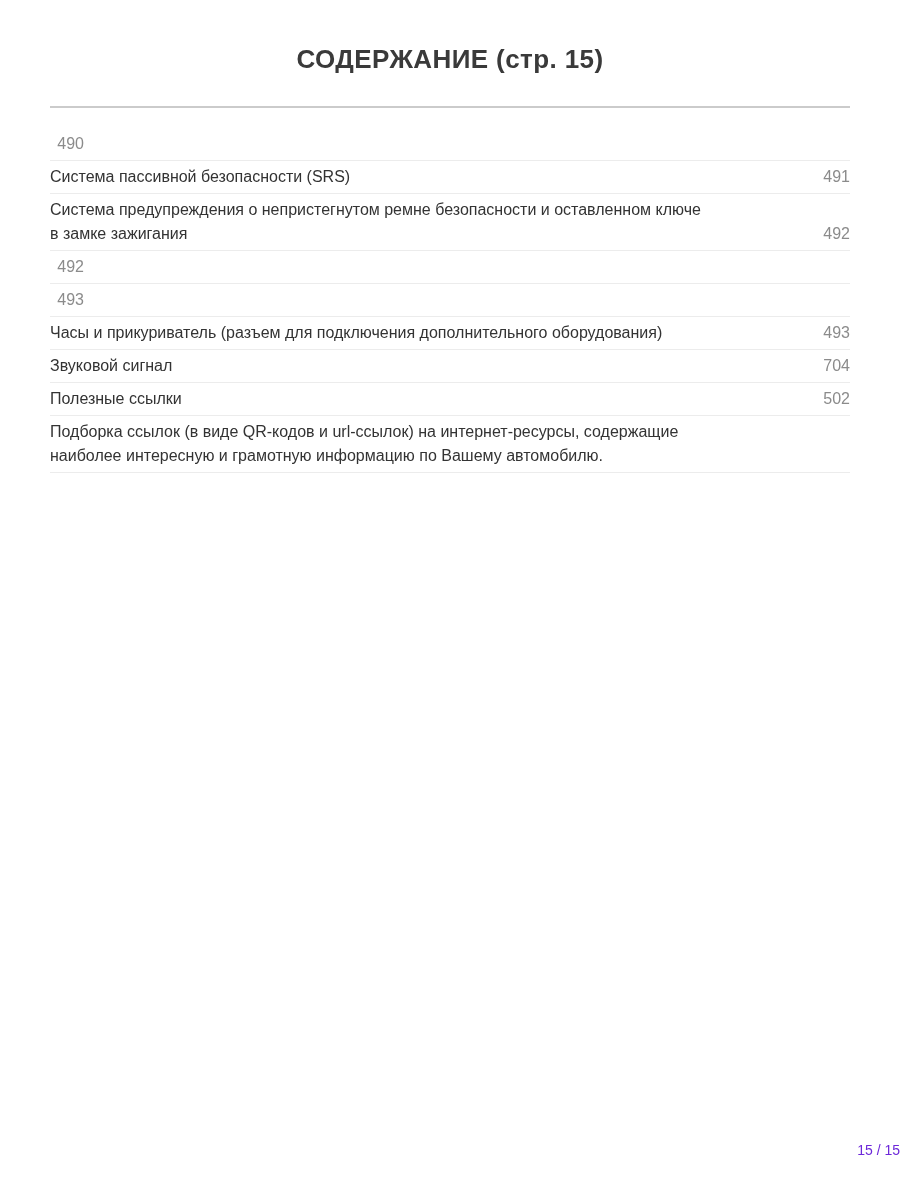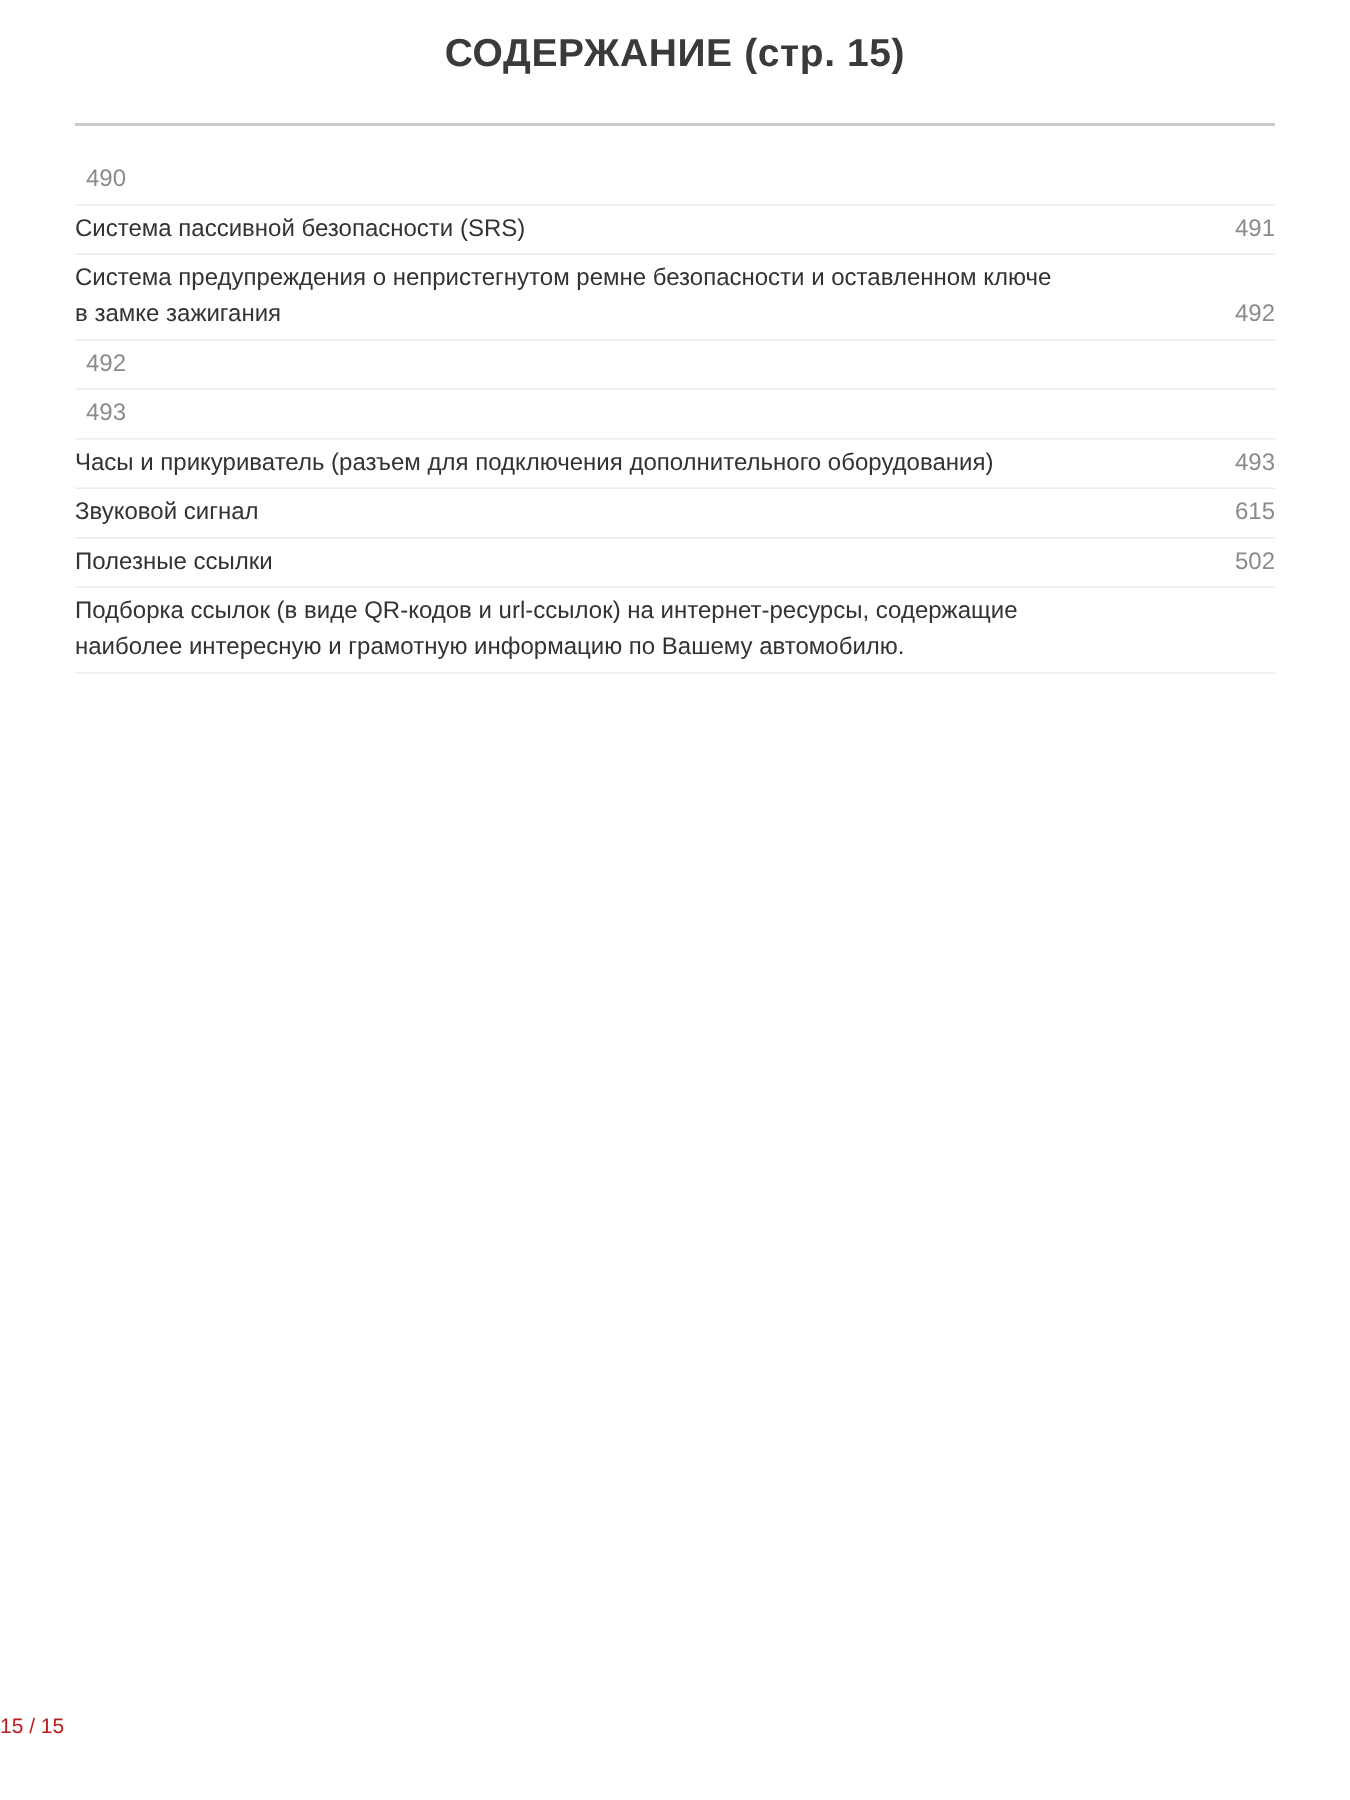--- a/index.html
+++ b/index.html
@@ -5,21 +5,21 @@
   * { margin: 0; padding: 0; box-sizing: border-box; }
   html, body {
     width: 900px; height: 1200px;
     background: #ffffff;
     font-family: "Liberation Sans", sans-serif;
     position: relative;
     overflow: hidden;
   }
   .content { margin: 0 50px; }
   .doc-title {
-    margin-top: 20px;
+    margin-top: 44px;
     text-align: center;
     font-size: 26px;
     font-weight: 700;
     line-height: 30px;
     letter-spacing: 0.4px;
     color: #3a3a3a;
   }
   .title-rule {
     height: 2px;
     background: #cbcbcb;
@@ -44,24 +44,24 @@
     min-width: 34px;
     text-align: right;
     color: #8b8b8b;
     white-space: nowrap;
   }
   .page-footer {
     position: absolute;
     left: 0;
     top: 1140px;
     width: 100%;
-    text-align: left;
+    text-align: right;
     font-size: 14px;
     line-height: 20px;
-    color: #b91c1c;
+    color: #6d28d9;
   }
 </style>
 </head>
 <body>
 
 <div class="content">
   <h1 class="doc-title">СОДЕРЖАНИЕ (стр. 15)</h1>
 
   <div class="title-rule"></div>
 
@@ -88,21 +88,21 @@
     <span class="toc-entry-page">493</span>
   </div>
 
   <div class="toc-row">
     <span class="toc-entry-label">Часы и прикуриватель (разъем для подключения дополнительного оборудования)</span>
     <span class="toc-entry-page">493</span>
   </div>
 
   <div class="toc-row">
     <span class="toc-entry-label">Звуковой сигнал</span>
-    <span class="toc-entry-page">615</span>
+    <span class="toc-entry-page">704</span>
   </div>
 
 
   <div class="toc-row">
     <span class="toc-entry-label">Полезные ссылки</span>
     <span class="toc-entry-page">502</span>
   </div>
 
   <div class="toc-row">
     <span class="toc-entry-label">Подборка ссылок (в виде QR-кодов и url-ссылок) на интернет-ресурсы, содержащие<br>наиболее интересную и грамотную информацию по Вашему автомобилю.</span>

